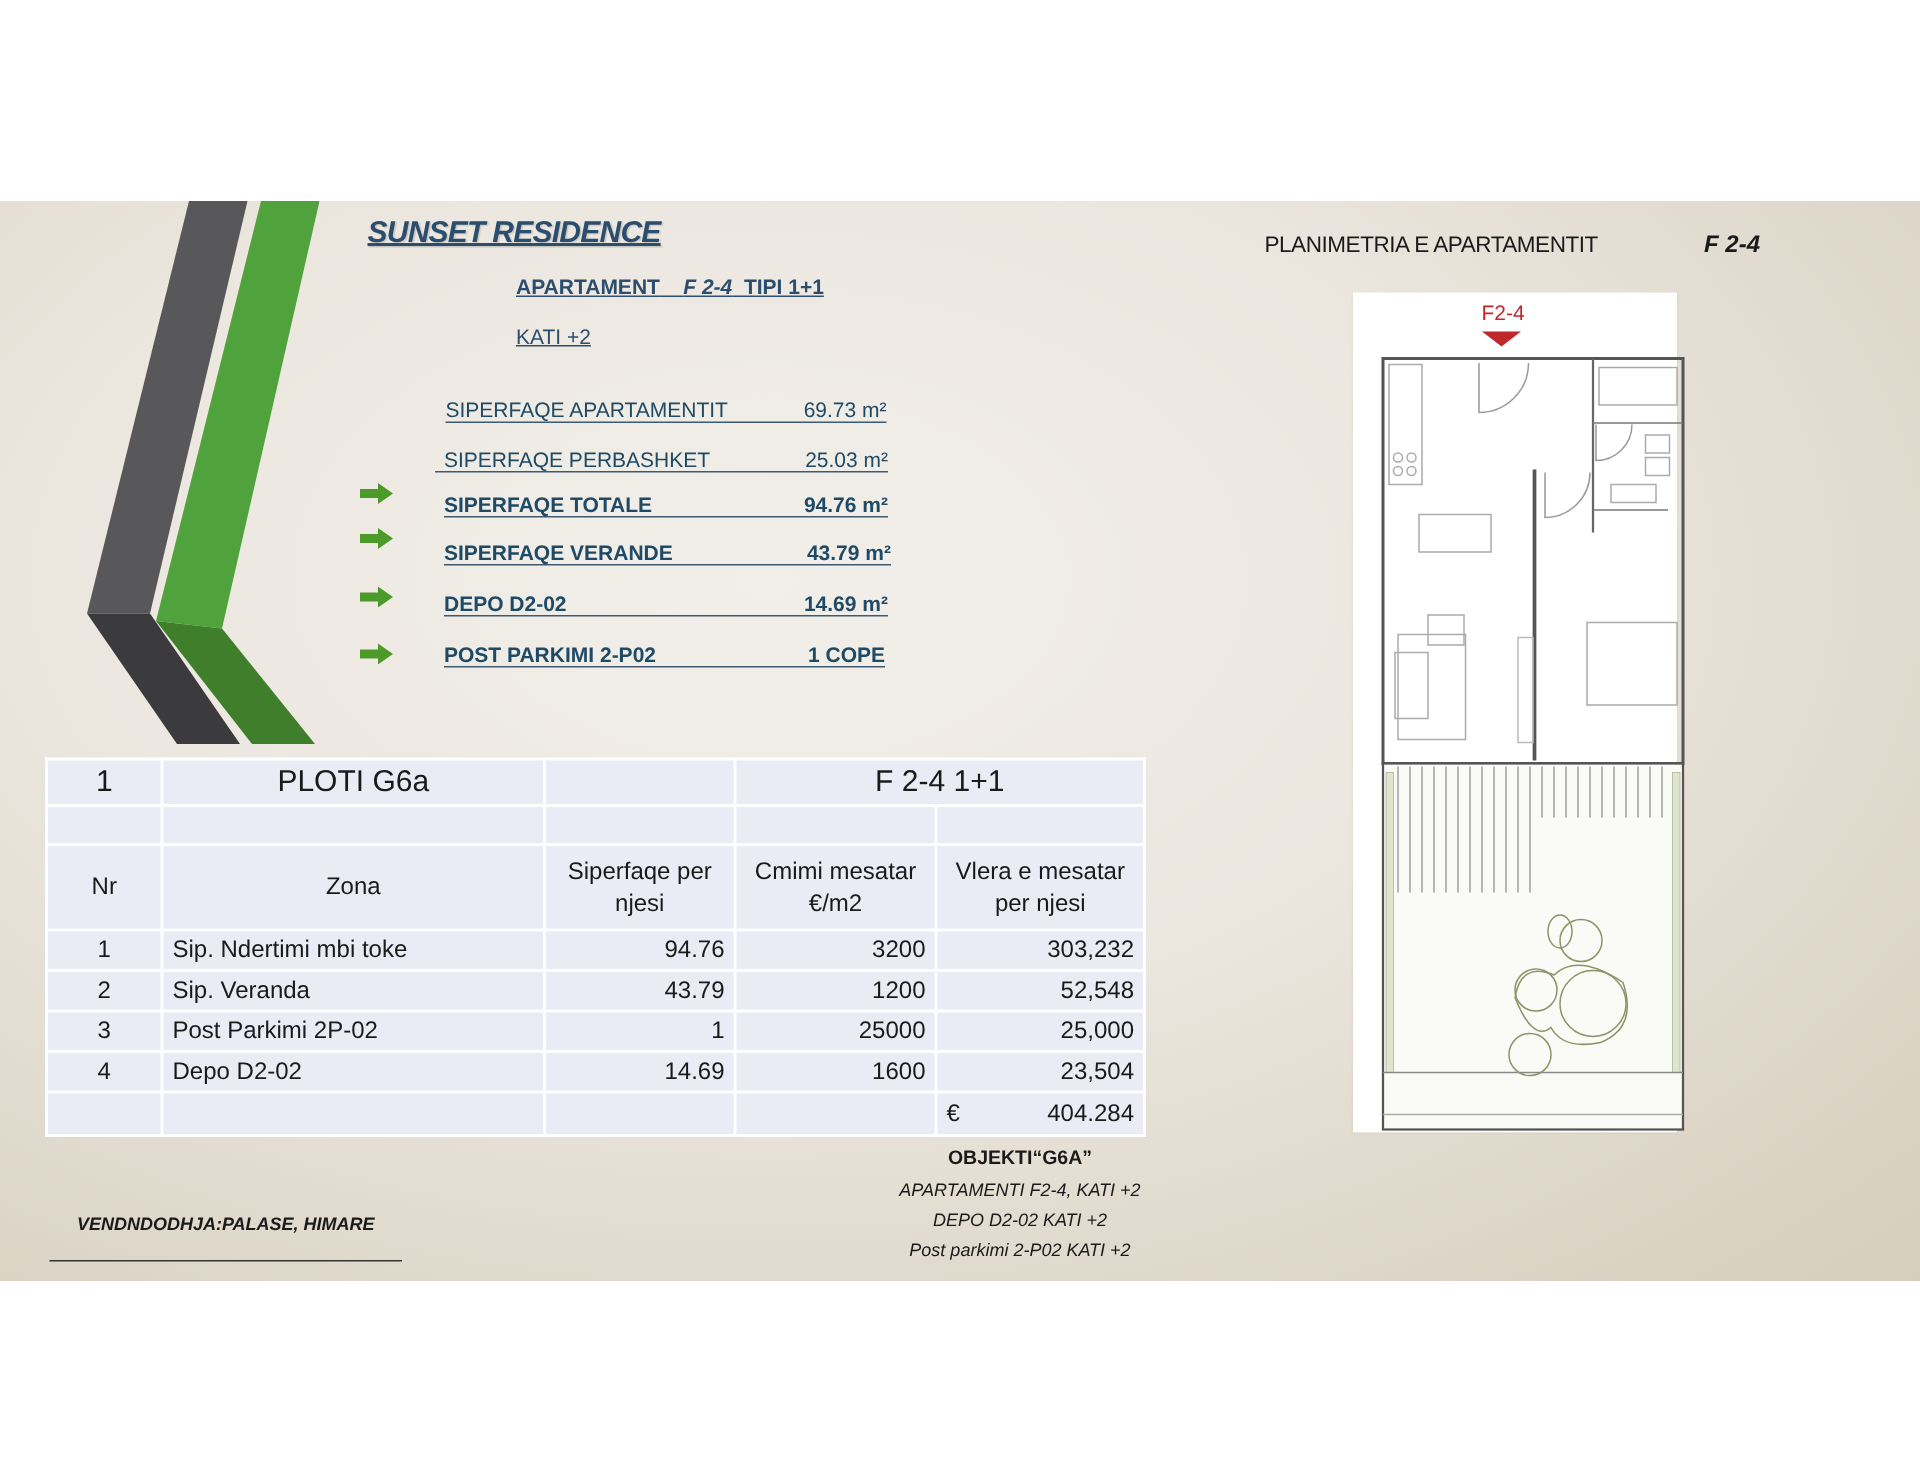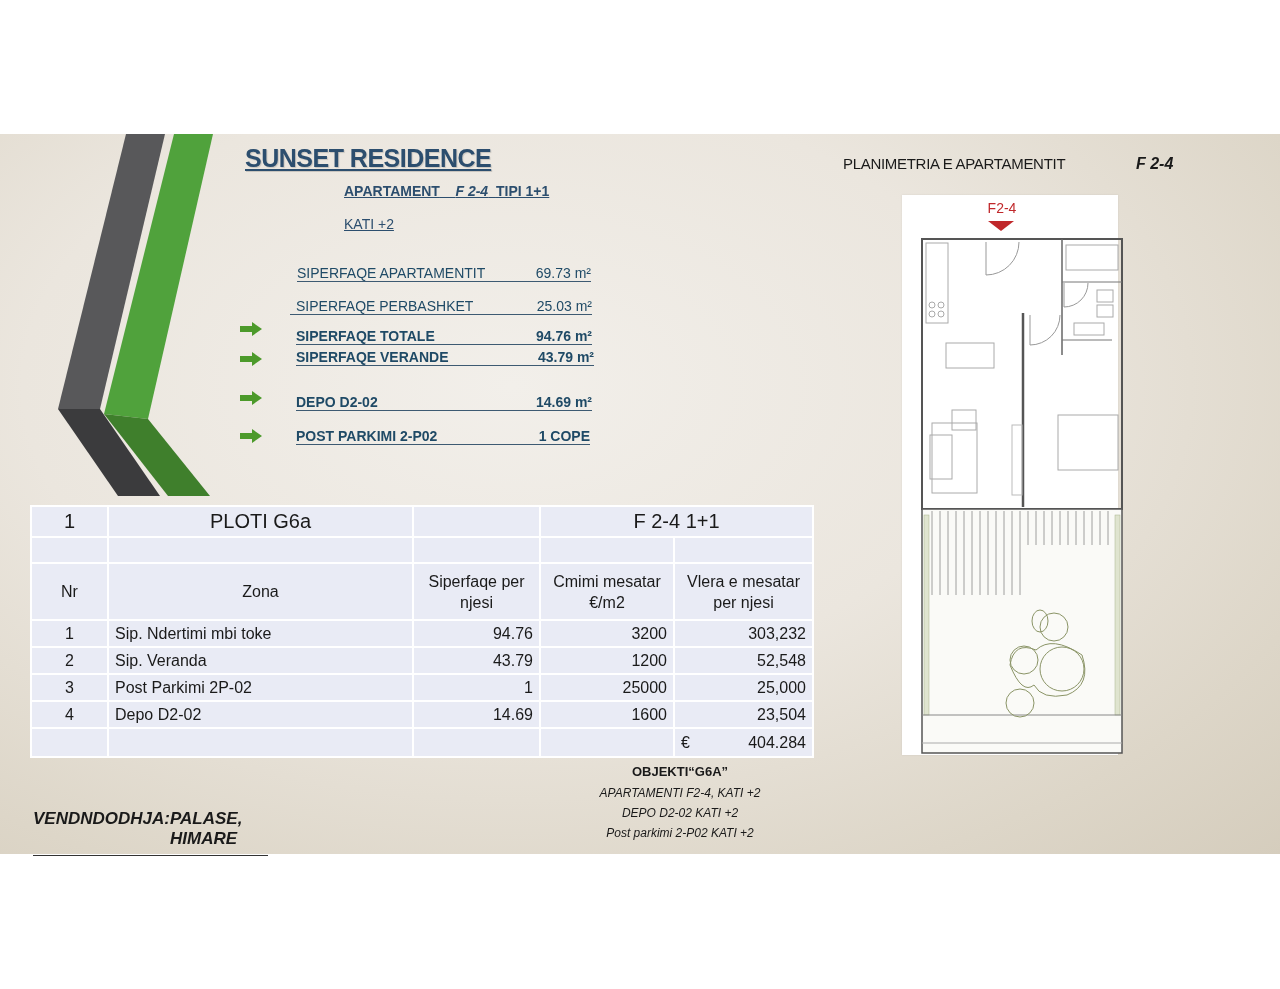--- a/index.html
+++ b/index.html
@@ -8,21 +8,21 @@
 
   .slide {
     position: absolute; left: 0; top: 134px; width: 1280px; height: 720px;
     background: radial-gradient(ellipse at 40% 35%, #f2efea 0%, #ebe6de 45%, #ddd6c8 80%, #d5cdbd 100%);
   }
 
   .ribbon { position: absolute; left: 0; top: 0; }
 
   .title {
     position: absolute; left: 245px; top: 10px;
-    font-size: 25px; font-weight: bold; color: #2c4e6e;
+    font-size: 20px; font-weight: bold; font-style: italic; color: #2c4e6e;
     text-decoration: underline; letter-spacing: -0.5px;
     text-shadow: 1px 1px 1px rgba(0,0,0,0.15);
   }
   .apt-line {
     position: absolute; left: 344px; top: 49px;
     font-size: 14px; font-weight: bold; color: #2c4e6e; text-decoration: underline;
     white-space: pre;
   }
   .apt-line .code { font-style: italic; }
   .kati-line {
@@ -56,35 +56,35 @@
     position: absolute; left: 30px; top: 371px; border-collapse: collapse; background: #e9ebf5;
     font-size: 16px; color: #1a1a1a;
   }
   .price-table td { border: 2px solid #ffffff; padding: 0 6px; }
   .price-table tr.r-head td { height: 31px; font-size: 20px; text-align: center; }
   .price-table tr.r-blank td { height: 26px; }
   .price-table tr.r-cols td { height: 57px; text-align: center; line-height: 21px; }
   .price-table tr.r-data td { height: 27px; }
   .price-table tr.r-total td { height: 29px; }
   .c-nr { width: 77px; text-align: center; }
-  .c-zona { width: 305px; text-align: left; }
+  .c-zona { width: 255px; text-align: left; }
   .c-sip { width: 127px; text-align: right; }
   .c-cm { width: 134px; text-align: right; }
   .c-vl { width: 139px; text-align: right; }
   .euro { float: left; }
 
   .objekti {
     position: absolute; left: 560px; top: 630px; width: 240px; text-align: center; color: #1a1a1a;
   }
   .objekti .ot { font-size: 13px; font-weight: bold; margin-bottom: 4px; }
   .objekti .ol { font-size: 12px; font-style: italic; line-height: 20px; }
 
   .location {
-    position: absolute; left: 33px; top: 675px; width: 235px; font-size: 17px; font-weight: bold; font-style: italic;
-    color: #1a1a1a; border-bottom: 1.5px solid #333; display: flex; justify-content: space-between; padding-bottom: 6px;
+    position: absolute; left: 33px; top: 675px; width: 235px; font-size: 12px; font-weight: bold; font-style: italic;
+    color: #1a1a1a; border-bottom: 1.5px solid #333; display: flex; justify-content: center; padding-bottom: 17px;
   }
 </style>
 </head>
 <body>
 
 <div class="slide">
 
   <svg class="ribbon" width="230" height="370" viewBox="0 0 230 370">
     <polygon points="126,0 165,0 100,275 58,275" fill="#58585a"></polygon>
     <polygon points="58,275 100,275 160,362 118,362" fill="#3b3b3d"></polygon>
@@ -109,21 +109,21 @@
       <polygon points="0,4 12,4 12,0 22,7 12,14 12,10 0,10" fill="#4c9a2a"></polygon>
     </svg>
   <div class="spec-row bold" style="left:296px; top:191px; width:296px;">
     <span>SIPERFAQE TOTALE</span>
     <span class="val">94.76 m²</span>
   </div>
 
   <svg class="arrow" style="left:240px; top:218px;" viewBox="0 0 22 14">
       <polygon points="0,4 12,4 12,0 22,7 12,14 12,10 0,10" fill="#4c9a2a"></polygon>
     </svg>
-  <div class="spec-row bold" style="left:296px; top:212px; width:298px;">
+  <div class="spec-row bold" style="left:296px; top:223px; width:298px;">
     <span>SIPERFAQE  VERANDE</span>
     <span class="val">43.79 m²</span>
   </div>
 
   <svg class="arrow" style="left:240px; top:257px;" viewBox="0 0 22 14">
       <polygon points="0,4 12,4 12,0 22,7 12,14 12,10 0,10" fill="#4c9a2a"></polygon>
     </svg>
   <div class="spec-row bold" style="left:296px; top:257px; width:296px;">
     <span>DEPO D2-02</span>
     <span class="val">14.69 m²</span>

